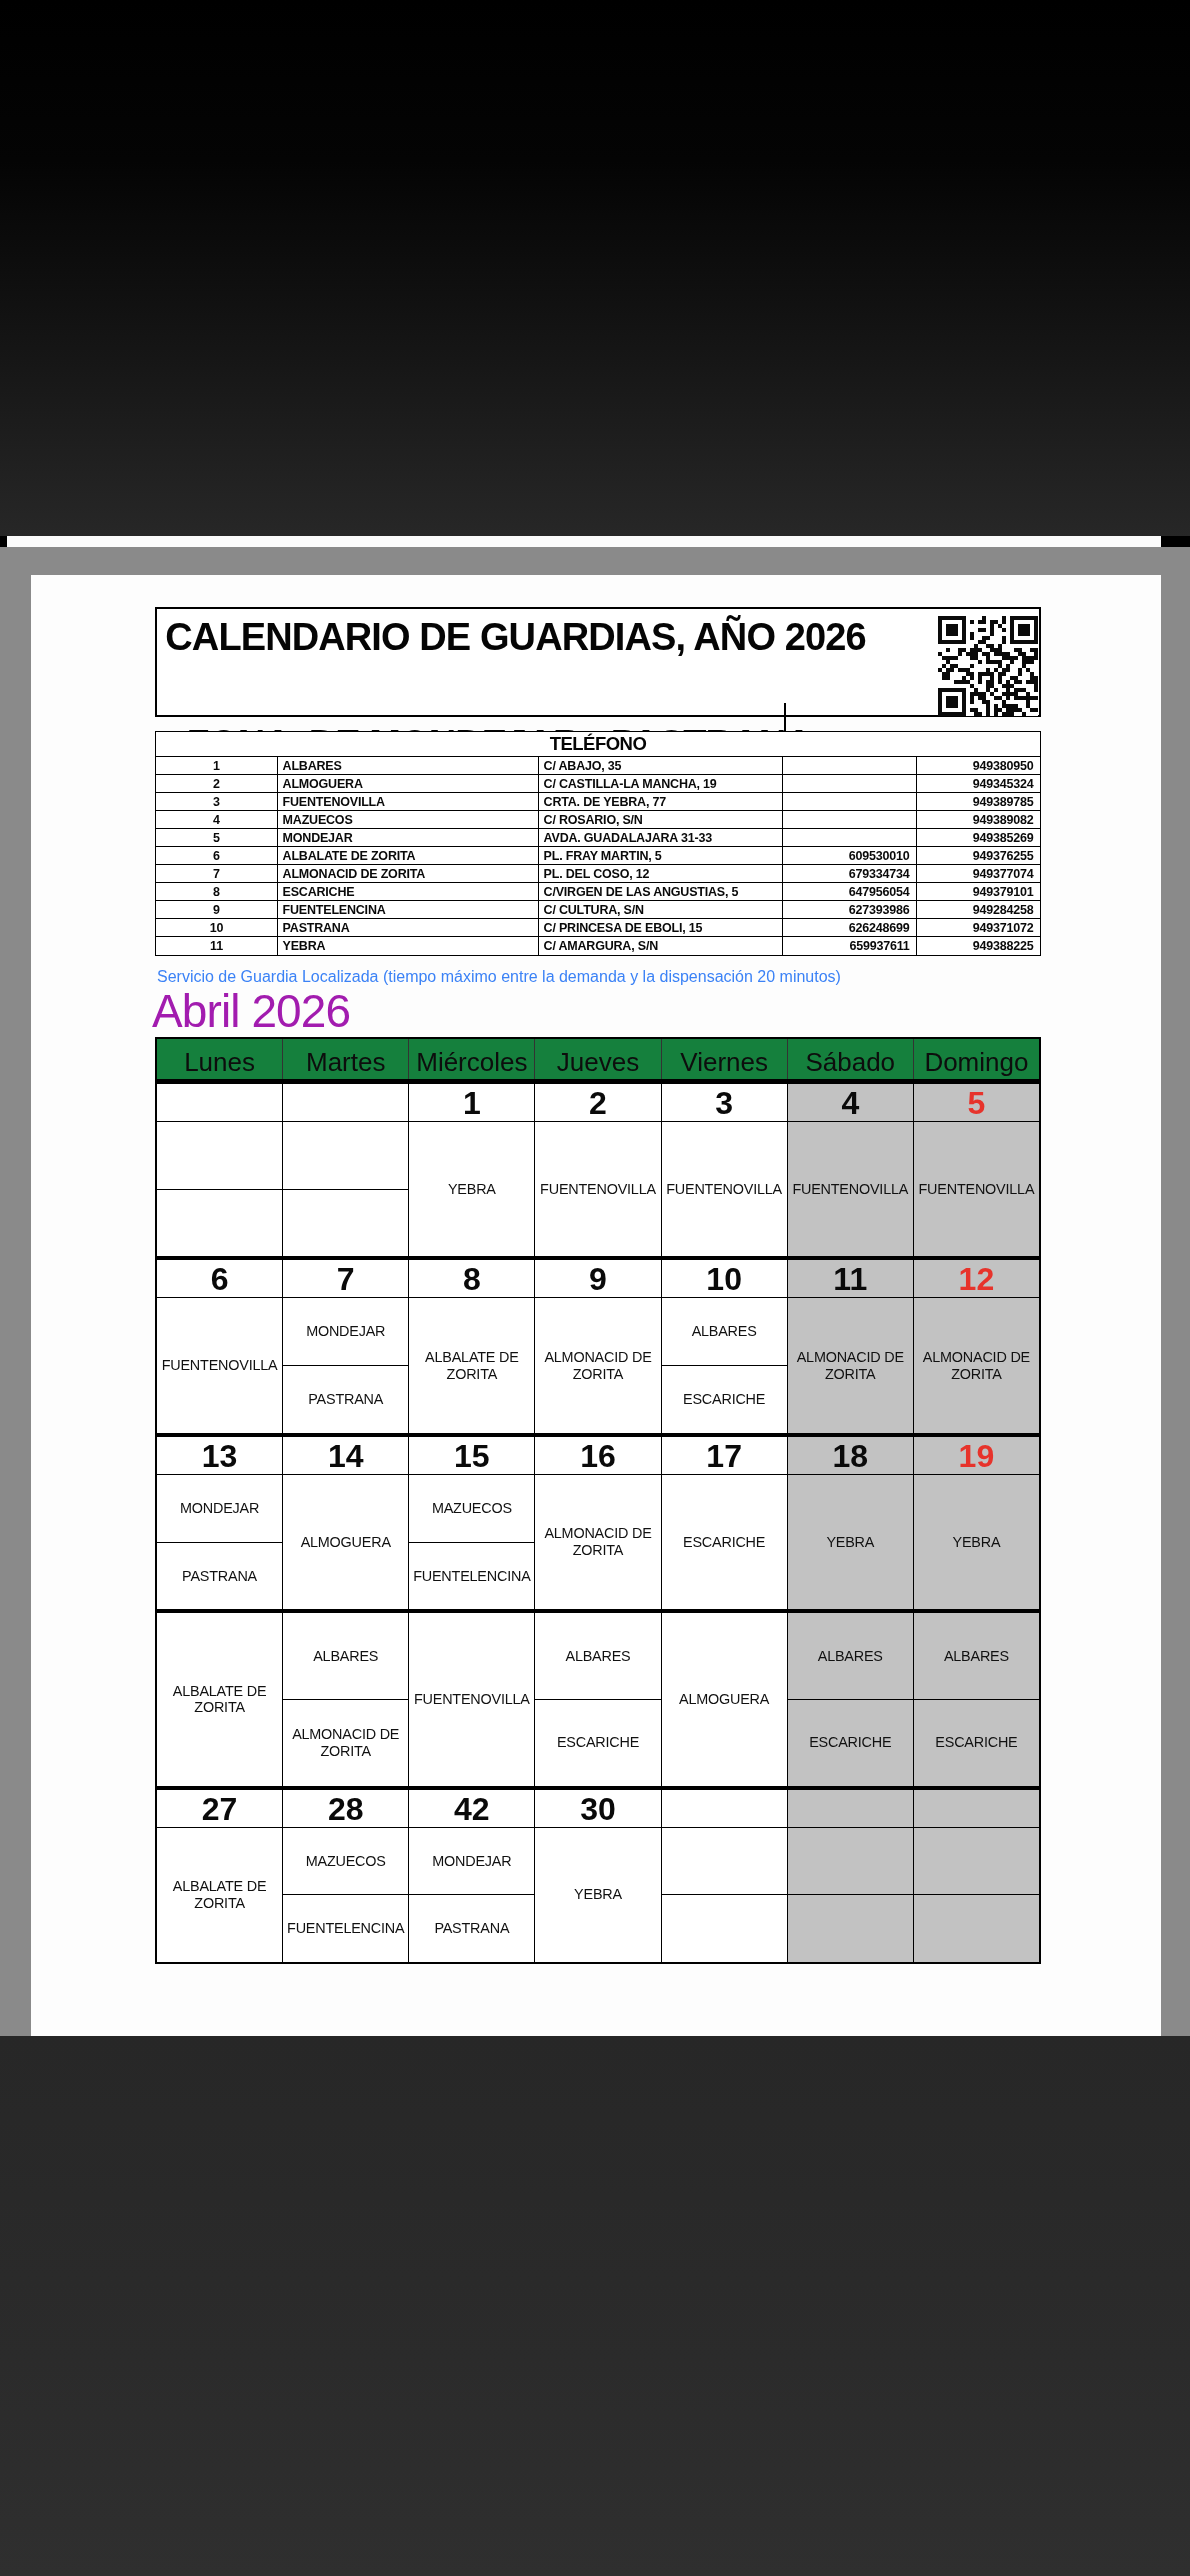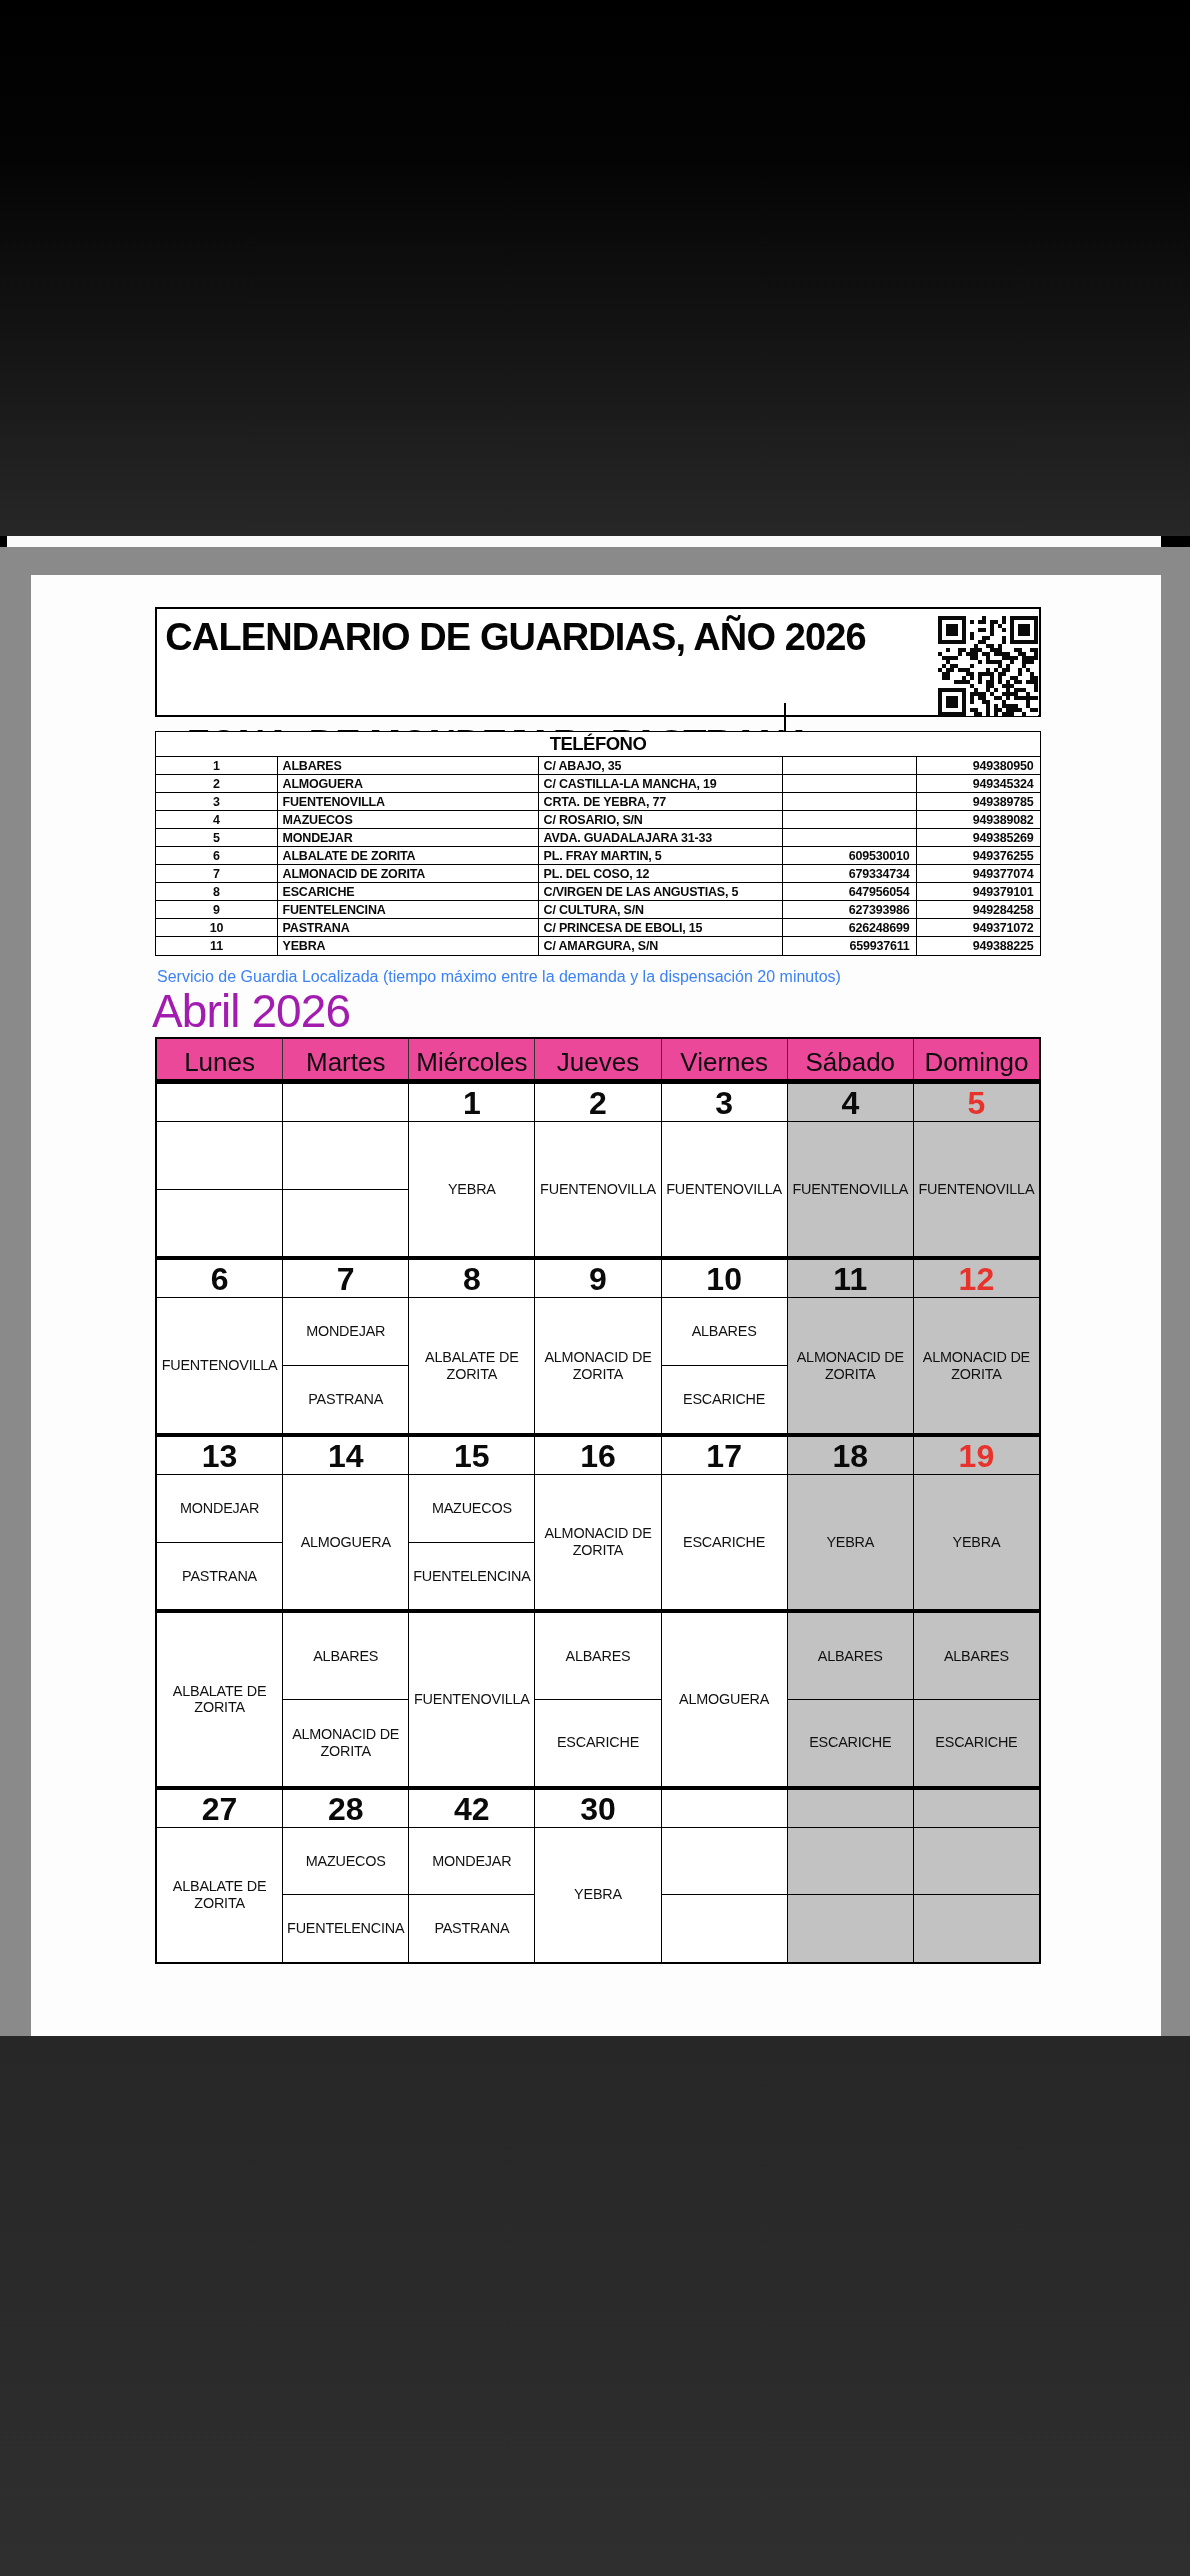--- a/index.html
+++ b/index.html
@@ -41,21 +41,21 @@
   .pt-c3 { width:134px; justify-content:flex-end; padding-right:6.5px; border-right:1.9px solid #000; }
   .pt-c4 { flex:1; justify-content:flex-end; padding-right:6.5px; }
 
   
   .service-note { position:absolute; left:126px; top:393px; font-size:16px; color:#3b82f6; }
   .month-title  { position:absolute; left:121px; top:409px; font-size:46px; color:#a21caf; letter-spacing:-0.9px; }
 
   
   .calendar { position:absolute; left:124px; top:462px; width:886px; height:927px;
               border:2.8px solid #000; display:flex; flex-direction:column; background:#fff; }
-  .cal-header { height:45px; background:#ec4899; border-bottom:5.6px solid #000; display:flex; flex:0 0 auto; }
+  .cal-header { height:45px; background:#15803d; border-bottom:5.6px solid #000; display:flex; flex:0 0 auto; }
   .cal-hcell { flex:1; display:flex; align-items:center; justify-content:center; padding-top:7.4px;
                font-size:26px; color:#0d0d0d; border-left:1.9px solid #333; }
   .cal-hcell:first-child { border-left:none; }
   .cal-week { flex:1; display:flex; flex-direction:column; border-bottom:4.6px solid #000; }
   .cal-week:last-child { border-bottom:none; }
   .cal-numrow { height:38px; display:flex; border-bottom:1.9px solid #000; flex:0 0 auto; }
   .cal-numcell { flex:1; text-align:center; font-size:32px; font-weight:700; line-height:39px; color:#0a0a0a;
                  border-left:1.9px solid #000; }
   .cal-numcell:first-child { border-left:none; }
   .cal-contentrow { flex:1; display:flex; }

